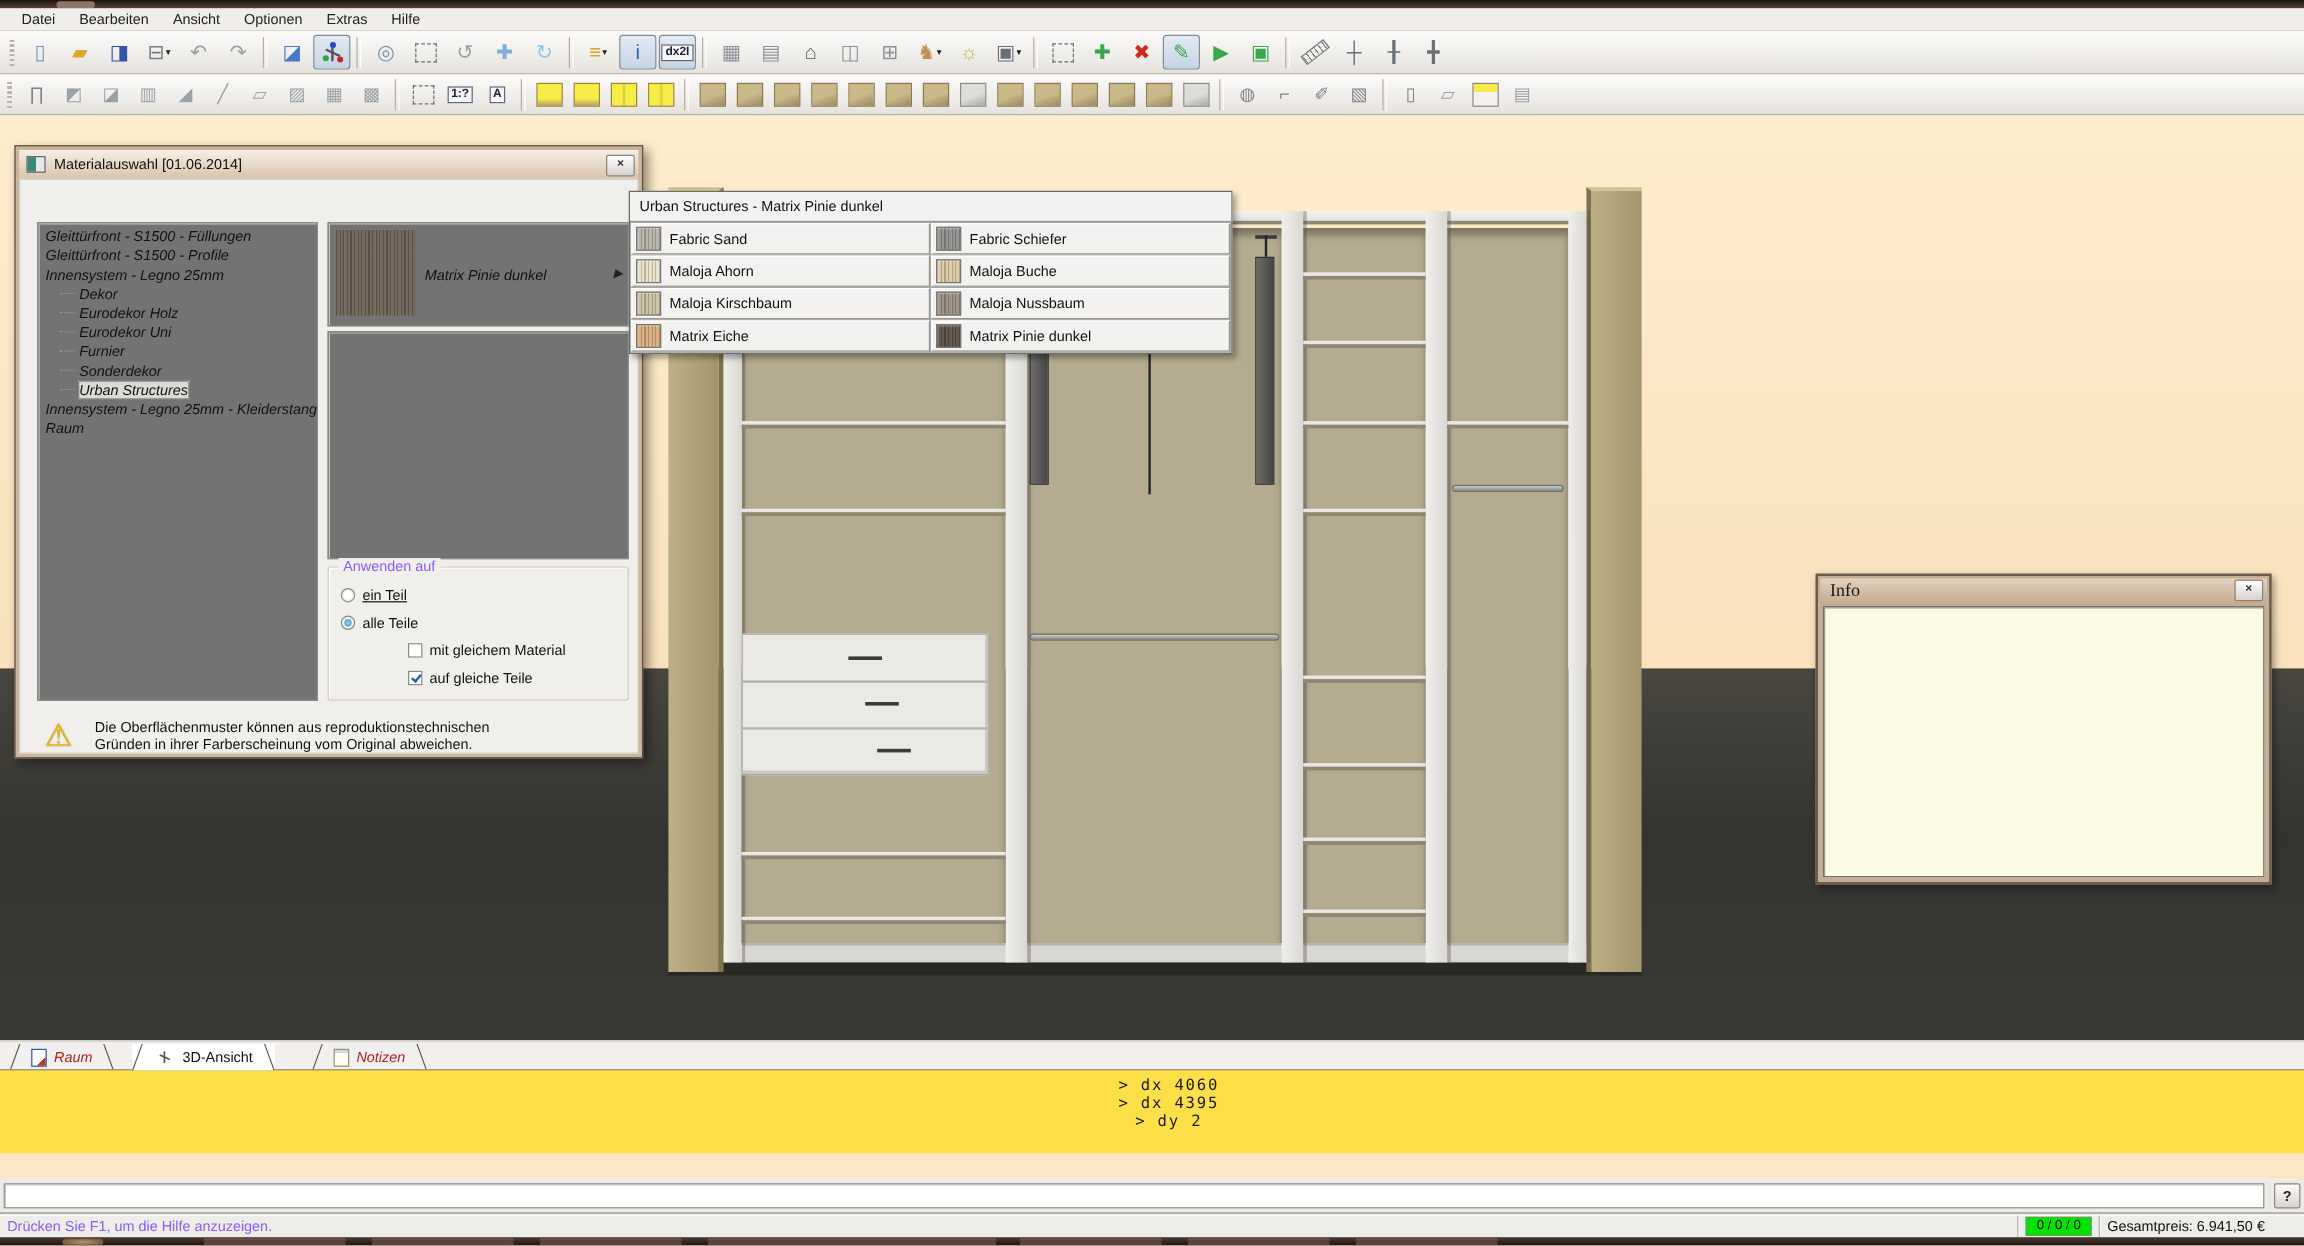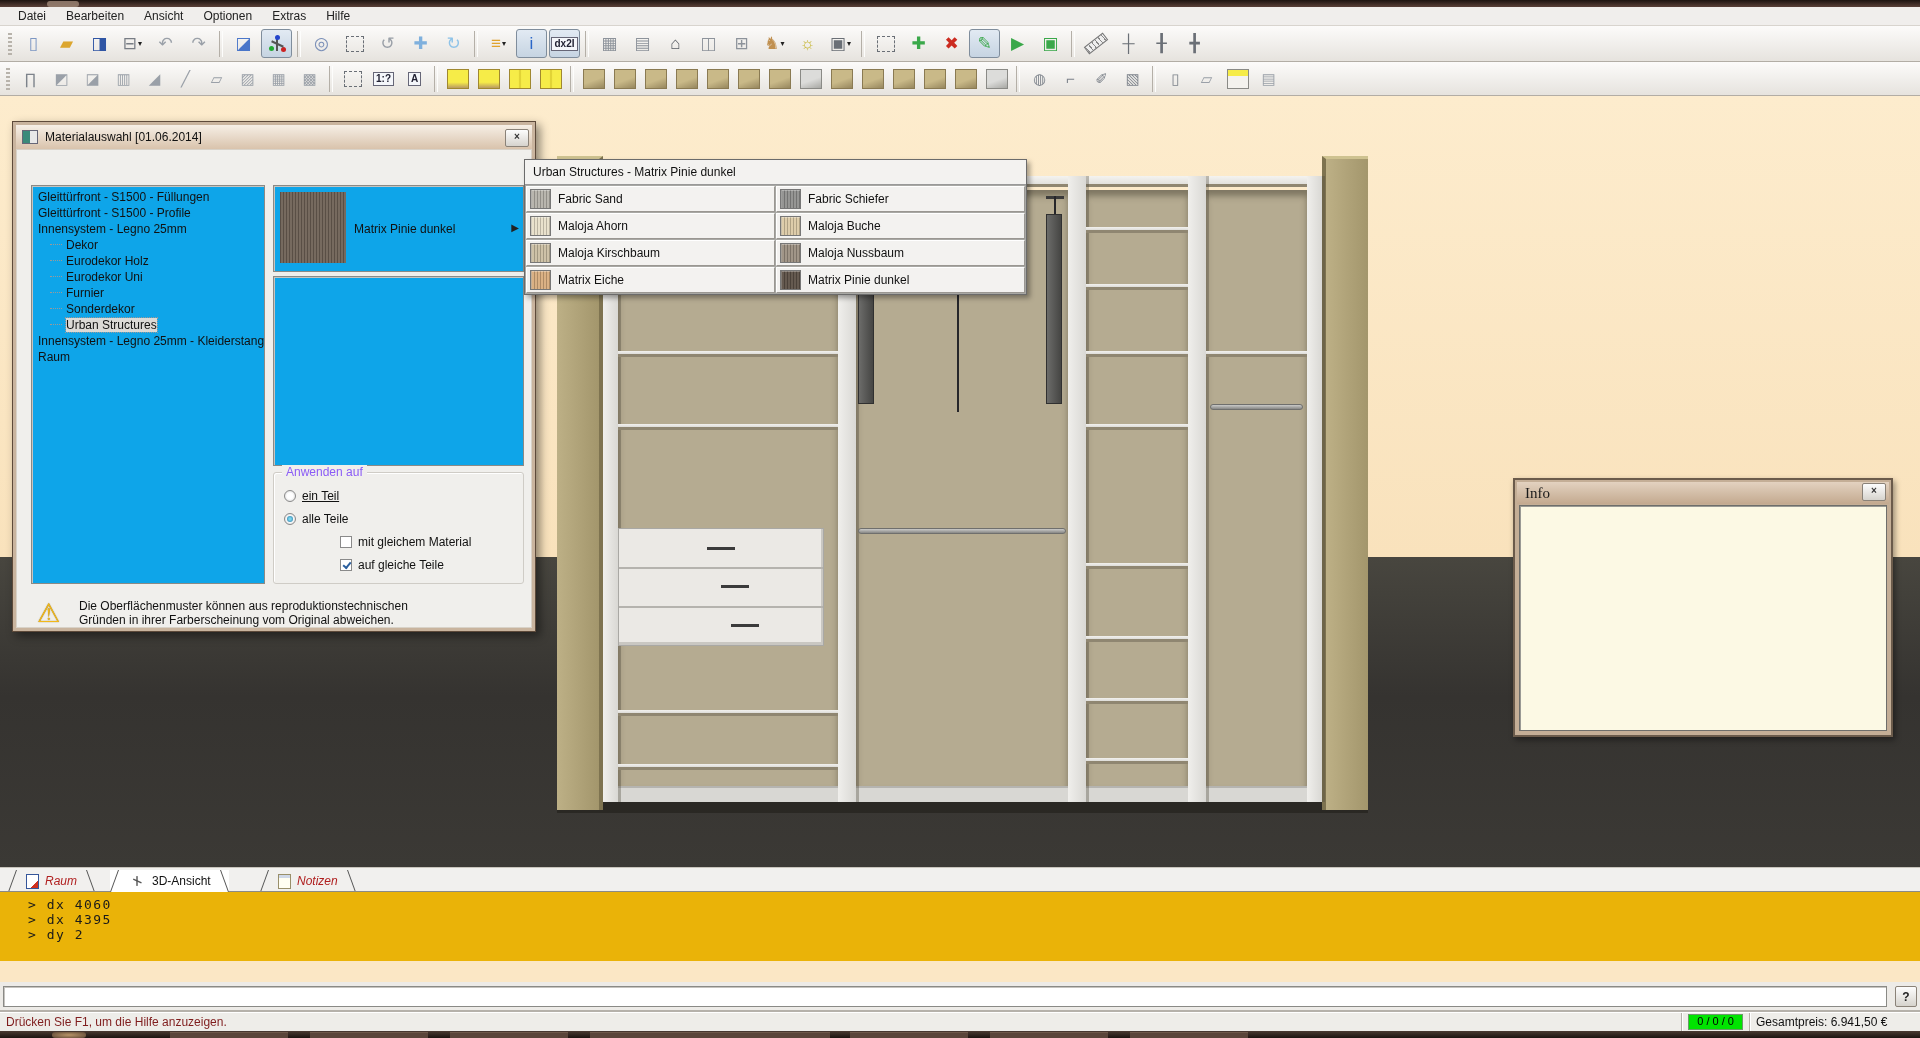--- a/index.html
+++ b/index.html
@@ -63,21 +63,21 @@
   .info-panel{left:1513px;top:478px;width:380px;height:259px;background:#c4ae96;border:2px solid #6b5b4b;box-shadow:2px 3px 6px rgba(0,0,0,.4);box-sizing:border-box;}
   .info-title{position:absolute;left:2px;top:2px;right:2px;height:22px;background:linear-gradient(#e3d2c0,#c3a98f);display:flex;align-items:center;padding:0 8px;font-family:"Liberation Serif",serif;font-size:15px;color:#1a1a1a;box-sizing:border-box;}
   .win-close{position:absolute;top:3px;width:22px;height:16px;background:linear-gradient(#fdfdfd,#d6d3cd);border:1px solid #8a8278;border-radius:2px;font-size:10px;line-height:14px;text-align:center;color:#333;font-weight:bold;}
   .info-body{position:absolute;left:4px;top:25px;right:4px;bottom:4px;background:#fcf9e4;border:1px solid #6e6e6a;box-shadow:inset 1px 1px 0 #9a9a94;}
 
   
   .dialog{left:12px;top:121px;width:524px;height:511px;background:#c9b49e;border:1px solid #5d4a3a;box-shadow:4px 4px 9px rgba(0,0,0,.45);box-sizing:border-box;}
   .dlg-title{position:absolute;left:3px;top:3px;right:3px;height:24px;background:linear-gradient(#f6efe6,#d9c3ac);display:flex;align-items:center;padding:0 6px;box-sizing:border-box;color:#111;}
   .dlg-ico{width:14px;height:12px;margin-right:7px;background:linear-gradient(90deg,#3a8a7a 50%,#e8e8e8 50%);border:1px solid #667;}
   .dlg-client{position:absolute;left:3px;top:27px;right:3px;bottom:3px;background:#f0efec;border:1px solid #d8d2c8;box-sizing:border-box;}
-  .sunken{background:#0ea5e9;border:1px solid #8a8a86;box-shadow:inset 1px 1px 0 #c6c4c0;}
+  .sunken{background:#737373;border:1px solid #8a8a86;box-shadow:inset 1px 1px 0 #c6c4c0;font-style:italic;}
   .treebox{position:absolute;left:14px;top:35px;width:234px;height:399px;overflow:hidden;padding-top:3px;box-sizing:border-box;}
   .tree-item{line-height:16px;white-space:nowrap;padding-left:6px;color:#111;}
   .tree-item .dash{display:inline-block;width:12px;height:1px;border-top:1px dotted #9a9a9a;margin:0 4px 3px 12px;}
   .tree-item.selected .tree-label{background:#dcdad6;outline:1px dotted #9a9a9a;}
   .previewbox{position:absolute;left:256px;top:35px;width:249px;height:85px;}
   .wood-swatch{background-image:repeating-linear-gradient(90deg,rgba(0,0,0,.20) 0 1px,rgba(255,255,255,.05) 1px 3px);}
   .pv-swatch{position:absolute;left:6px;top:6px;width:66px;height:71px;}
   .pv-label{position:absolute;left:80px;top:0;height:85px;display:flex;align-items:center;color:#111;}
   .pv-arrow{position:absolute;right:4px;top:36px;font-size:10px;color:#222;}
   .emptybox{position:absolute;left:256px;top:126px;width:249px;height:188px;}
@@ -104,27 +104,27 @@
   .tabrow{left:0;top:867px;width:1920px;height:24px;background:#f1f0ee;border-top:1px solid #c8c4bc;}
   .tab{position:absolute;top:2px;height:22px;display:flex;align-items:center;gap:6px;padding:0 18px;background:#f1f0ee;}
   .tab::before,.tab::after{content:'';position:absolute;top:0;width:1px;height:22px;background:#555;}
   .tab::before{left:4px;transform:skewX(-20deg);}
   .tab::after{right:4px;transform:skewX(20deg);}
   .tab.active{background:#fff;z-index:2;}
   .tab-label{font-style:italic;color:#b02020;font-size:12px;}
   .tab.active .tab-label{font-style:normal;font-weight:normal;color:#111;}
   .page-ico{width:11px;height:13px;background:linear-gradient(135deg,#fff 70%,#d03020 70%);border:1px solid #35569a;}
   .note-ico{width:11px;height:13px;background:linear-gradient(#cfd8e8 20%,#fffef2 20%);border:1px solid #998f6a;}
-  .console{left:0;top:891px;width:1920px;height:70px;background:#eab308;border-top:1px solid #8a8a88;box-sizing:border-box;padding:5px 0 0 28px;}
+  .console{left:0;top:891px;width:1920px;height:70px;background:#fde047;border-top:1px solid #8a8a88;box-sizing:border-box;padding:5px 0 0 28px;text-align:center;}
   .console-line{font-family:"DejaVu Sans Mono",monospace;font-size:13px;letter-spacing:1.5px;line-height:15px;color:#1a1a1a;}
   .inputrow{left:0;top:982px;width:1920px;height:30px;background:#edebe7;}
   .cmd-input{position:absolute;left:3px;top:4px;width:1884px;height:21px;border:1px solid #8a8a86;box-shadow:inset 1px 1px 0 #c6c4c0;background:#fff;font-family:"Liberation Sans",sans-serif;font-size:12px;box-sizing:border-box;padding:0 4px;}
   .help-btn{position:absolute;right:3px;top:4px;width:22px;height:21px;background:linear-gradient(#fdfdfd,#d6d3cd);border:1px solid #8a8278;border-radius:2px;text-align:center;line-height:20px;font-weight:bold;color:#222;box-sizing:border-box;}
   .statusbar{left:0;top:1012px;width:1920px;height:19px;background:#eeede9;border-top:1px solid #fff;box-shadow:0 -2px 0 #b5b1aa;display:flex;align-items:center;box-sizing:border-box;}
-  .sb-help{padding-left:6px;color:#7f1d1d;flex:1;}
+  .sb-help{padding-left:6px;color:#8b5cf6;flex:1;}
   .sb-cell{display:flex;align-items:center;height:100%;border-left:1px solid #b5b1aa;box-shadow:inset 1px 0 0 #fff;padding:0 6px;}
   .sb-badge{background:#00e400;border:1px solid #6a9a6a;padding:0 8px;height:14px;line-height:13px;font-size:11px;color:#000;}
   .sb-price{color:#111;min-width:158px;}
   .taskbar{left:0;top:1031px;width:1920px;height:7px;background:linear-gradient(#4a3a32,#1d1511);}
   .taskbar .orb{position:absolute;left:52px;top:1px;width:34px;height:6px;border-radius:3px;background:radial-gradient(#b89468,#5a4434);}
   .taskbar .tbn{position:absolute;top:1px;height:5px;width:118px;background:#5a453a;border-top:1px solid #6e584a;}
 </style>
 </head>
 <body>
 

